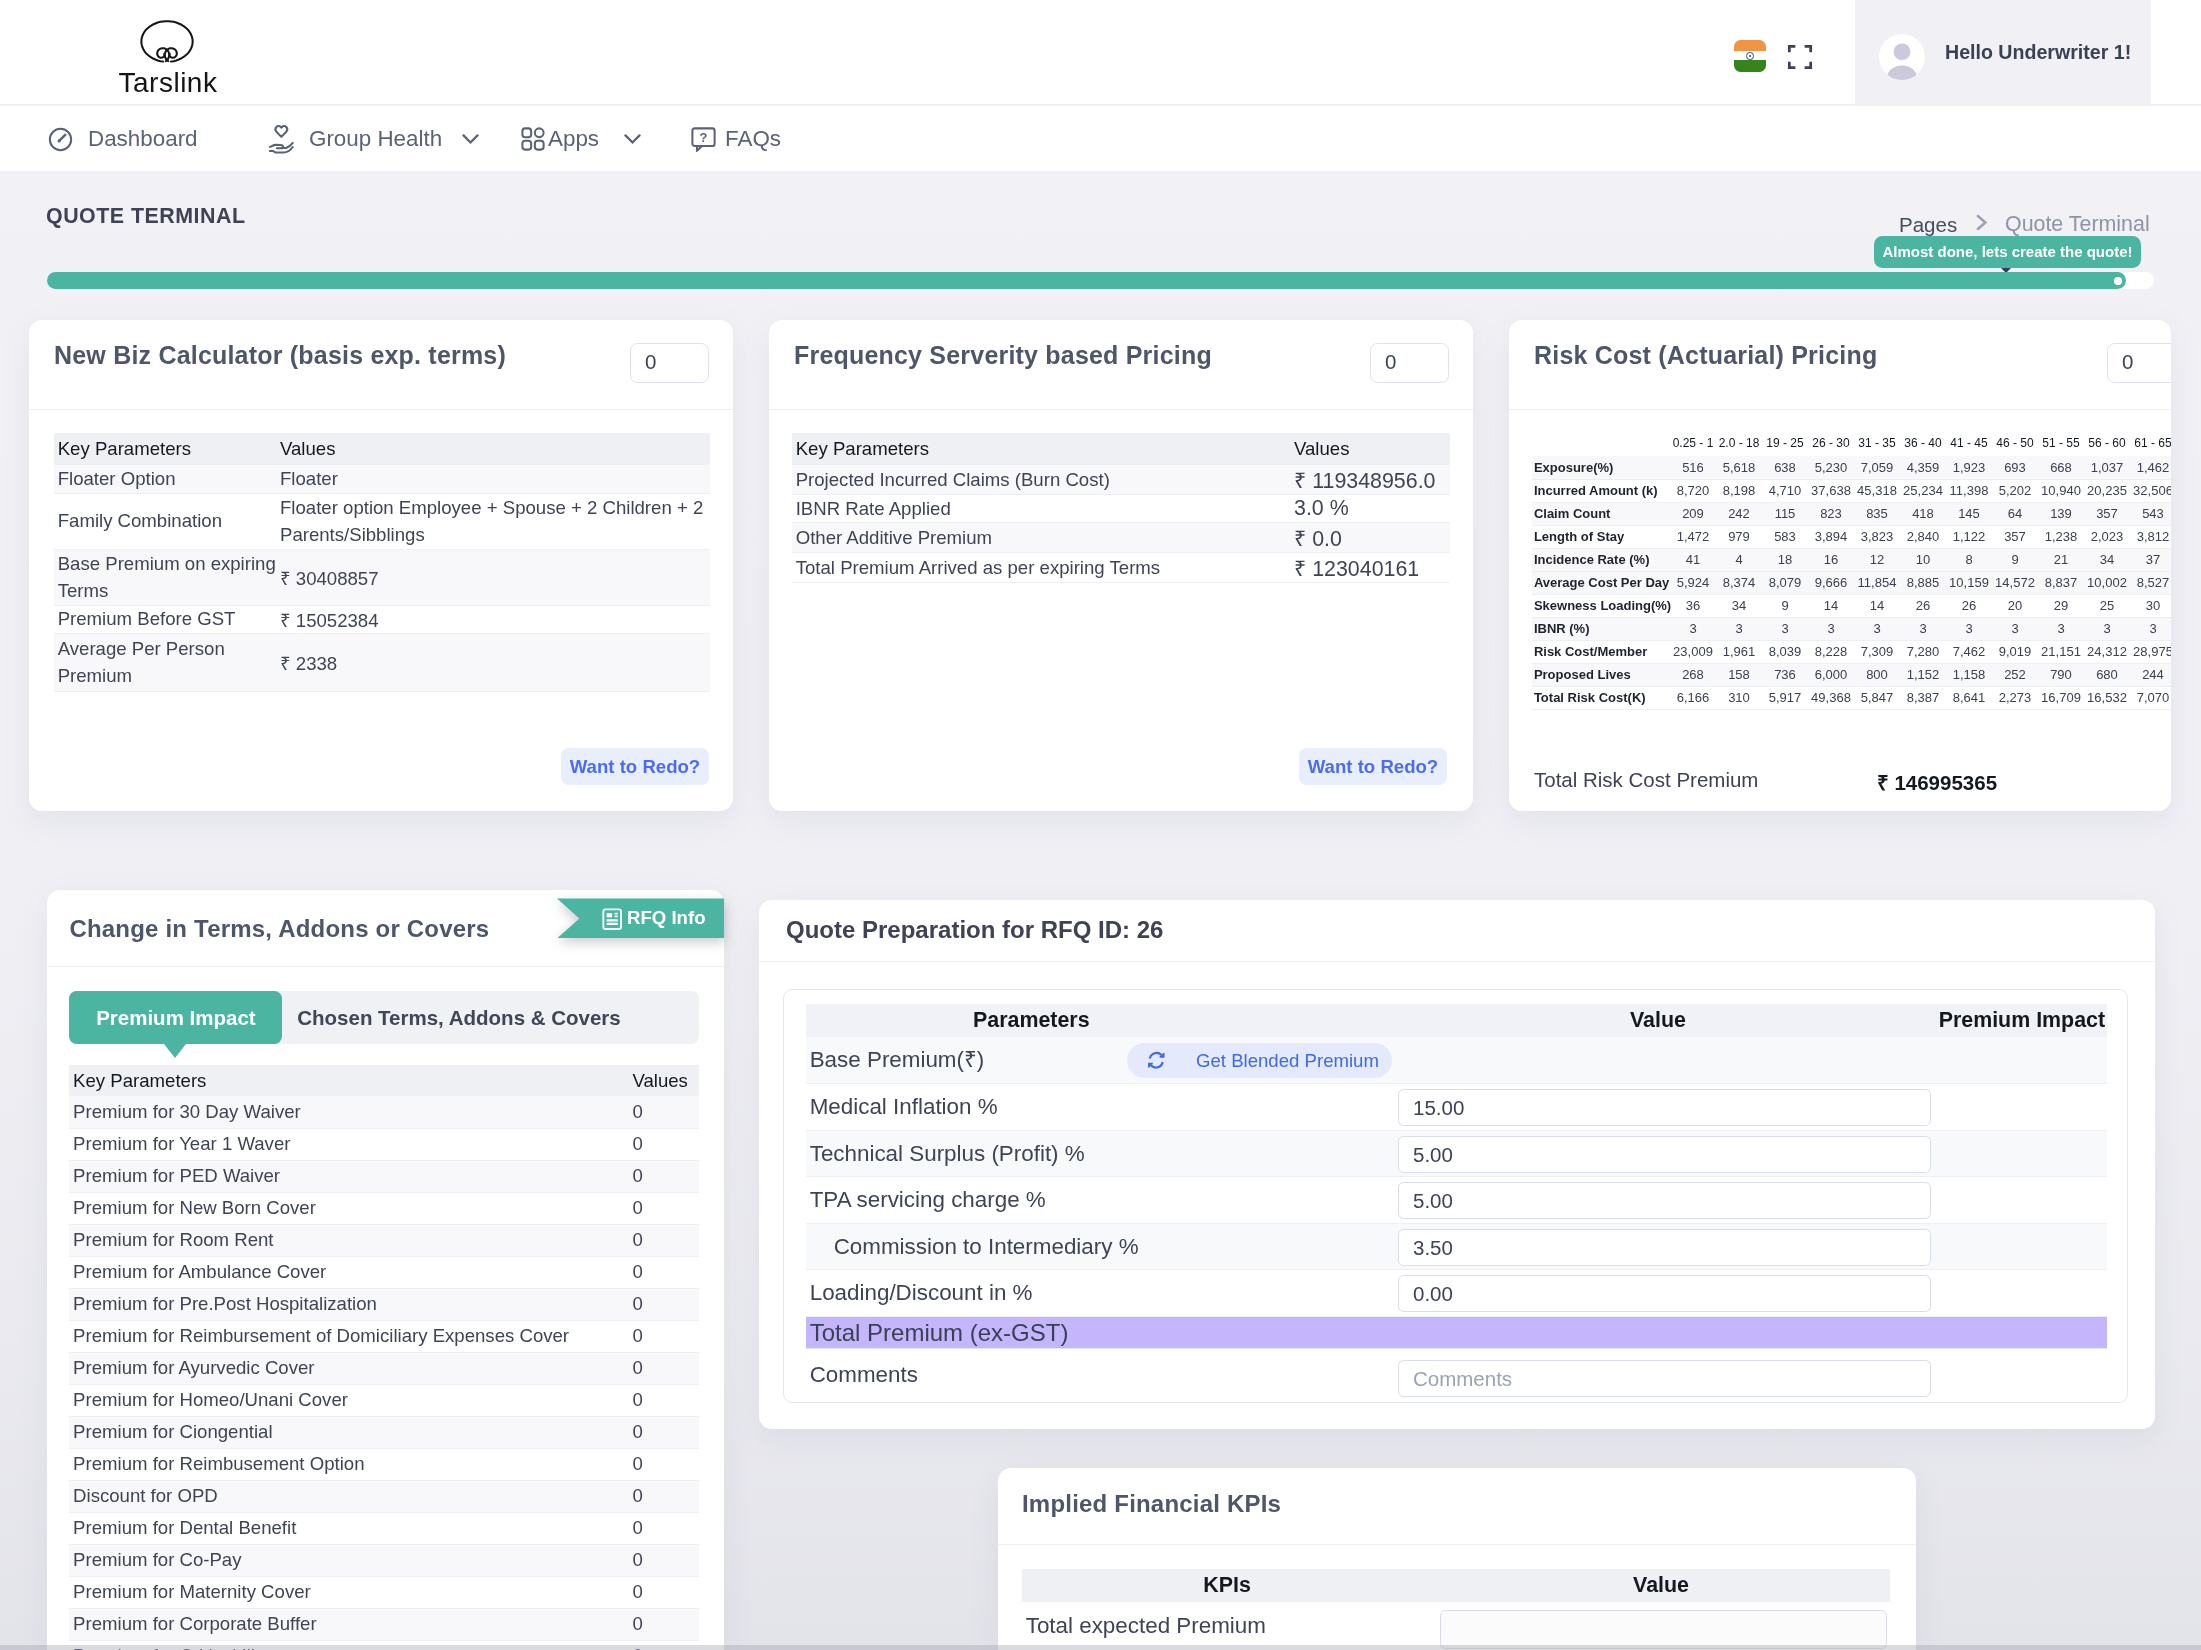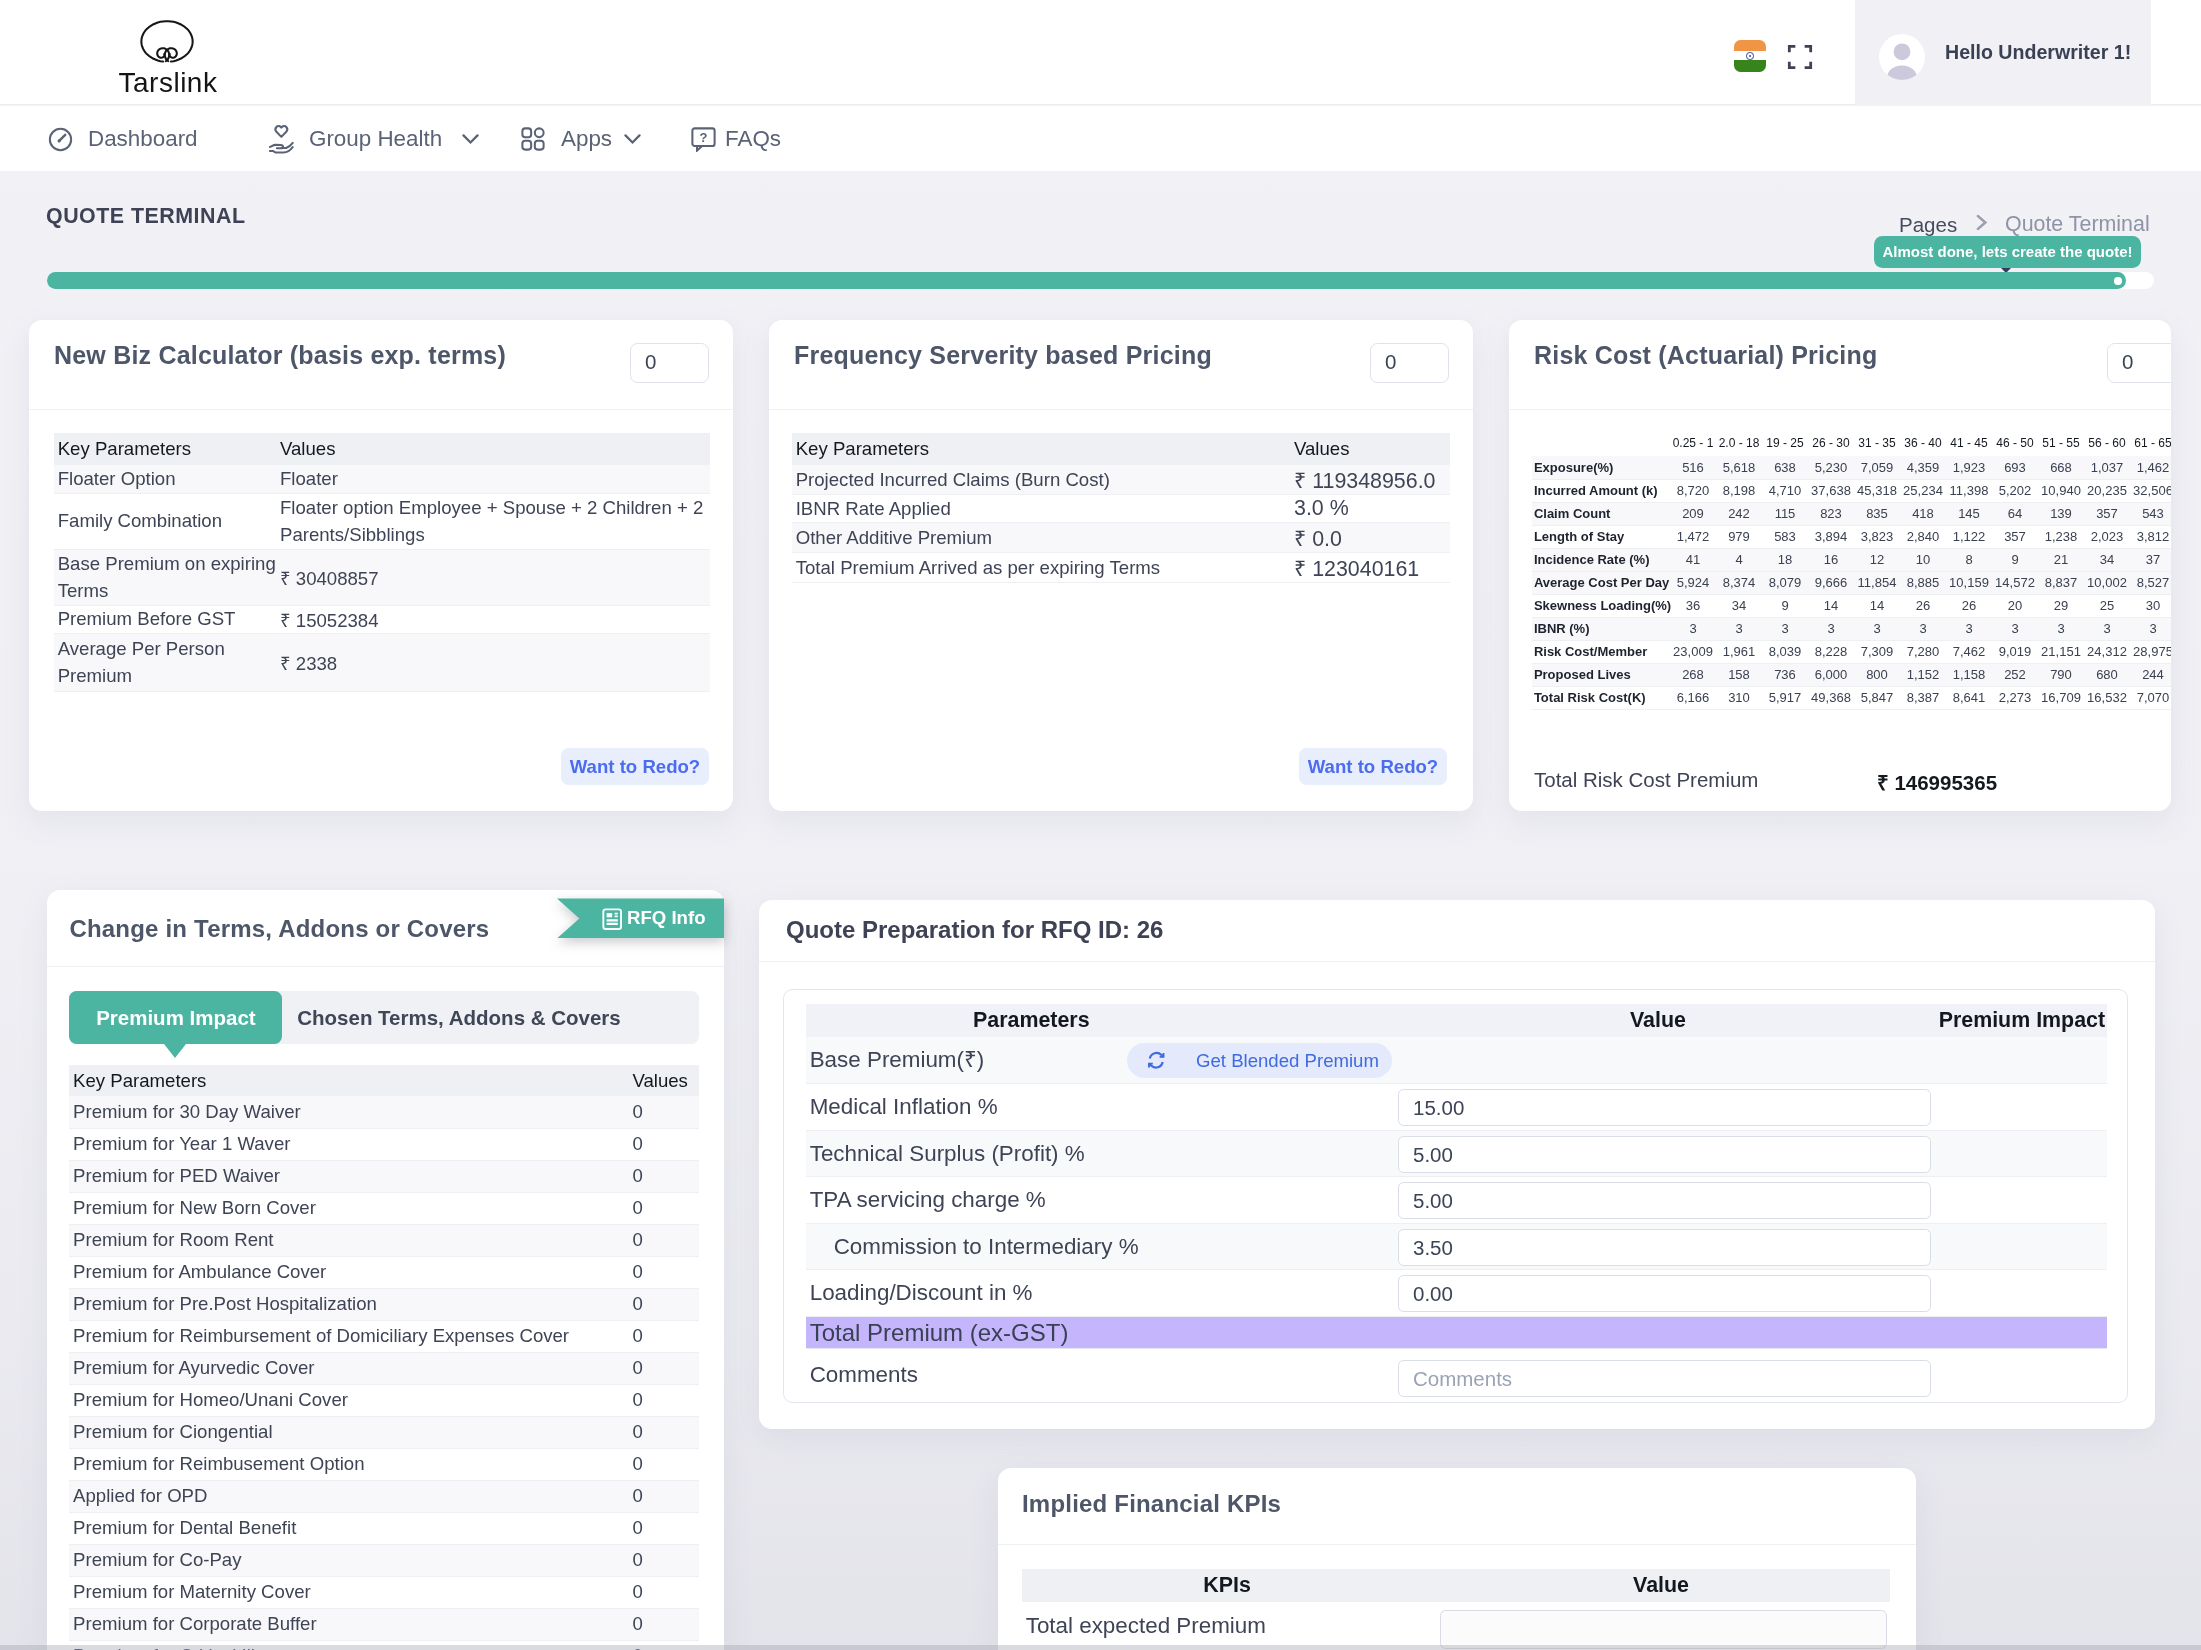--- a/index.html
+++ b/index.html
@@ -71,21 +71,21 @@
 <div class="abs" style="left:309px;top:106px;height:65px;line-height:65px;font-size:22.4px;color:#5a6275;">Group Health</div>
 <svg class="abs" style="left:462px;top:134px;" width="17" height="10.3" viewBox="0 0 18 11" fill="none" stroke="#5a6275" stroke-width="2.4" stroke-linecap="round">
     <path d="M1.5 1.5 L9 9 L16.5 1.5"></path>
   </svg>
 <svg class="abs" style="left:521px;top:127px;" width="24" height="24" viewBox="0 0 26 26" fill="none" stroke="#5a6275" stroke-width="2.2">
   <rect x="1.5" y="1.5" width="9.5" height="9.5" rx="3"></rect>
   <rect x="15" y="1.5" width="9.5" height="9.5" rx="4.7"></rect>
   <rect x="1.5" y="15" width="9.5" height="9.5" rx="3"></rect>
   <rect x="15" y="15" width="9.5" height="9.5" rx="3"></rect>
 </svg>
-<div class="abs" style="left:561px;top:106px;height:65px;line-height:65px;font-size:22.4px;color:#5a6275;">Apps</div>
+<div class="abs" style="left:548px;top:106px;height:65px;line-height:65px;font-size:22.4px;color:#5a6275;">Apps</div>
 <svg class="abs" style="left:624px;top:134px;" width="17" height="10.3" viewBox="0 0 18 11" fill="none" stroke="#5a6275" stroke-width="2.4" stroke-linecap="round">
     <path d="M1.5 1.5 L9 9 L16.5 1.5"></path>
   </svg>
 <svg class="abs" style="left:691px;top:127px;" width="25" height="25" viewBox="0 0 27 27" fill="none" stroke="#5a6275" stroke-width="2.2">
   <rect x="1.5" y="1.5" width="24" height="19" rx="2.5"></rect>
   <path d="M6.5 20.5v5l5.5-5"></path>
   <text x="13.5" y="16.5" font-size="14" font-weight="bold" fill="#5a6275" stroke="none" text-anchor="middle" font-family="Liberation Sans, sans-serif">?</text>
 </svg>
 <div class="abs" style="left:725px;top:106px;height:65px;line-height:65px;font-size:22.4px;color:#5a6275;">FAQs</div>
 
@@ -441,21 +441,21 @@
           </tr>
       <tr class="stripe rowline" style="height:32px;">
             <td style="padding-left:3.7px;">Premium for Ciongential</td>
             <td>0</td>
           </tr>
       <tr class="rowline" style="height:32px;">
             <td style="padding-left:3.7px;">Premium for Reimbusement Option</td>
             <td>0</td>
           </tr>
       <tr class="stripe rowline" style="height:32px;">
-            <td style="padding-left:3.7px;">Applied for OPD</td>
+            <td style="padding-left:3.7px;">Discount for OPD</td>
             <td>0</td>
           </tr>
       <tr class="rowline" style="height:32px;">
             <td style="padding-left:3.7px;">Premium for Dental Benefit</td>
             <td>0</td>
           </tr>
       <tr class="stripe rowline" style="height:32px;">
             <td style="padding-left:3.7px;">Premium for Co-Pay</td>
             <td>0</td>
           </tr>

